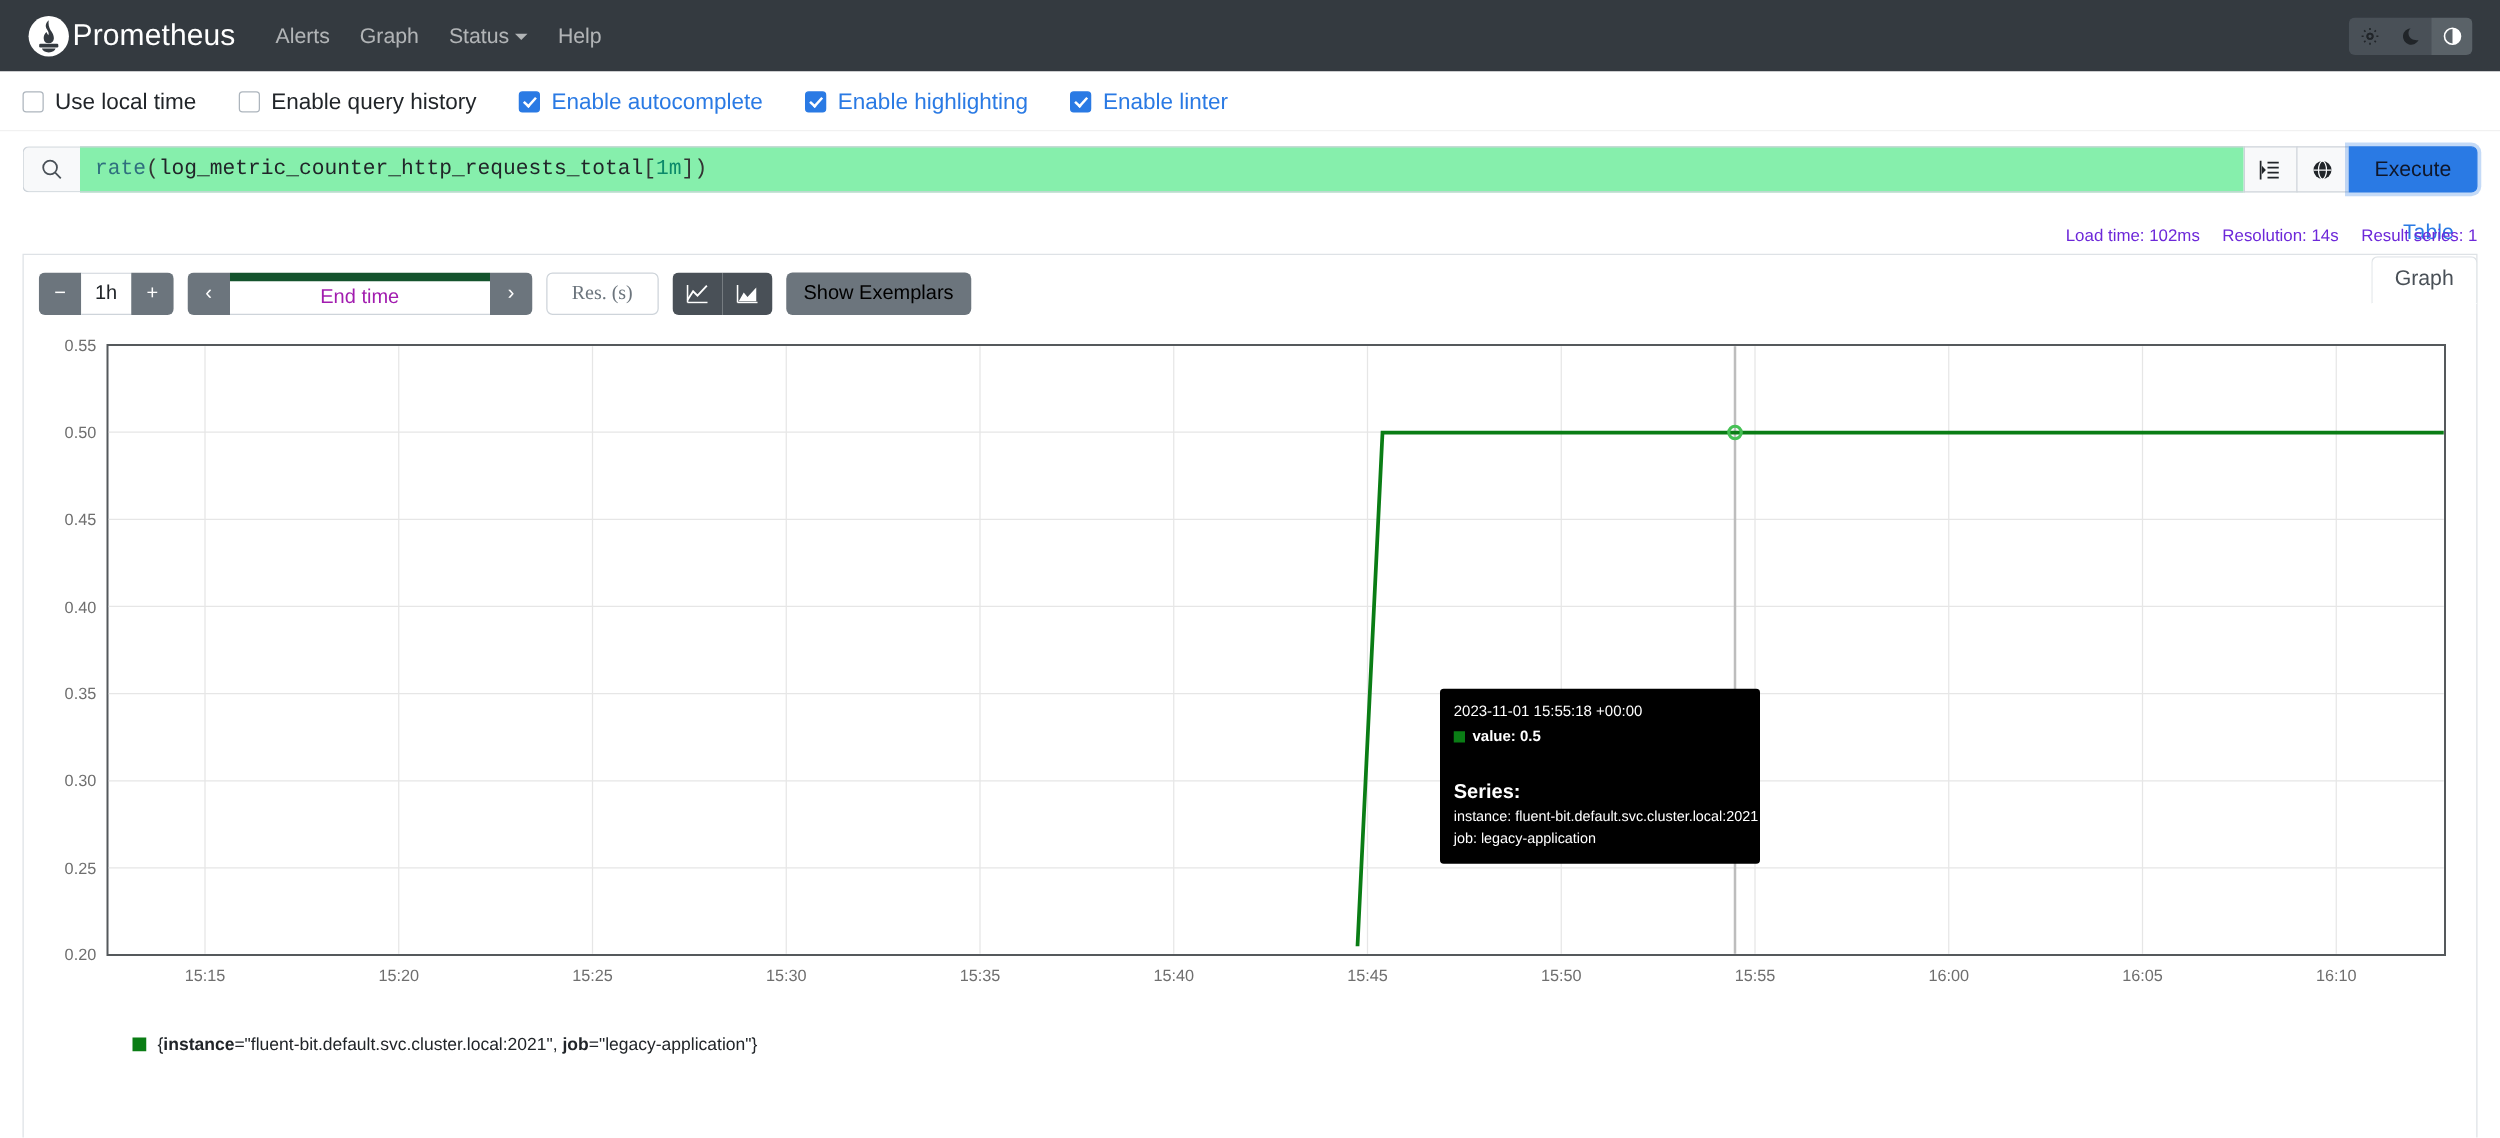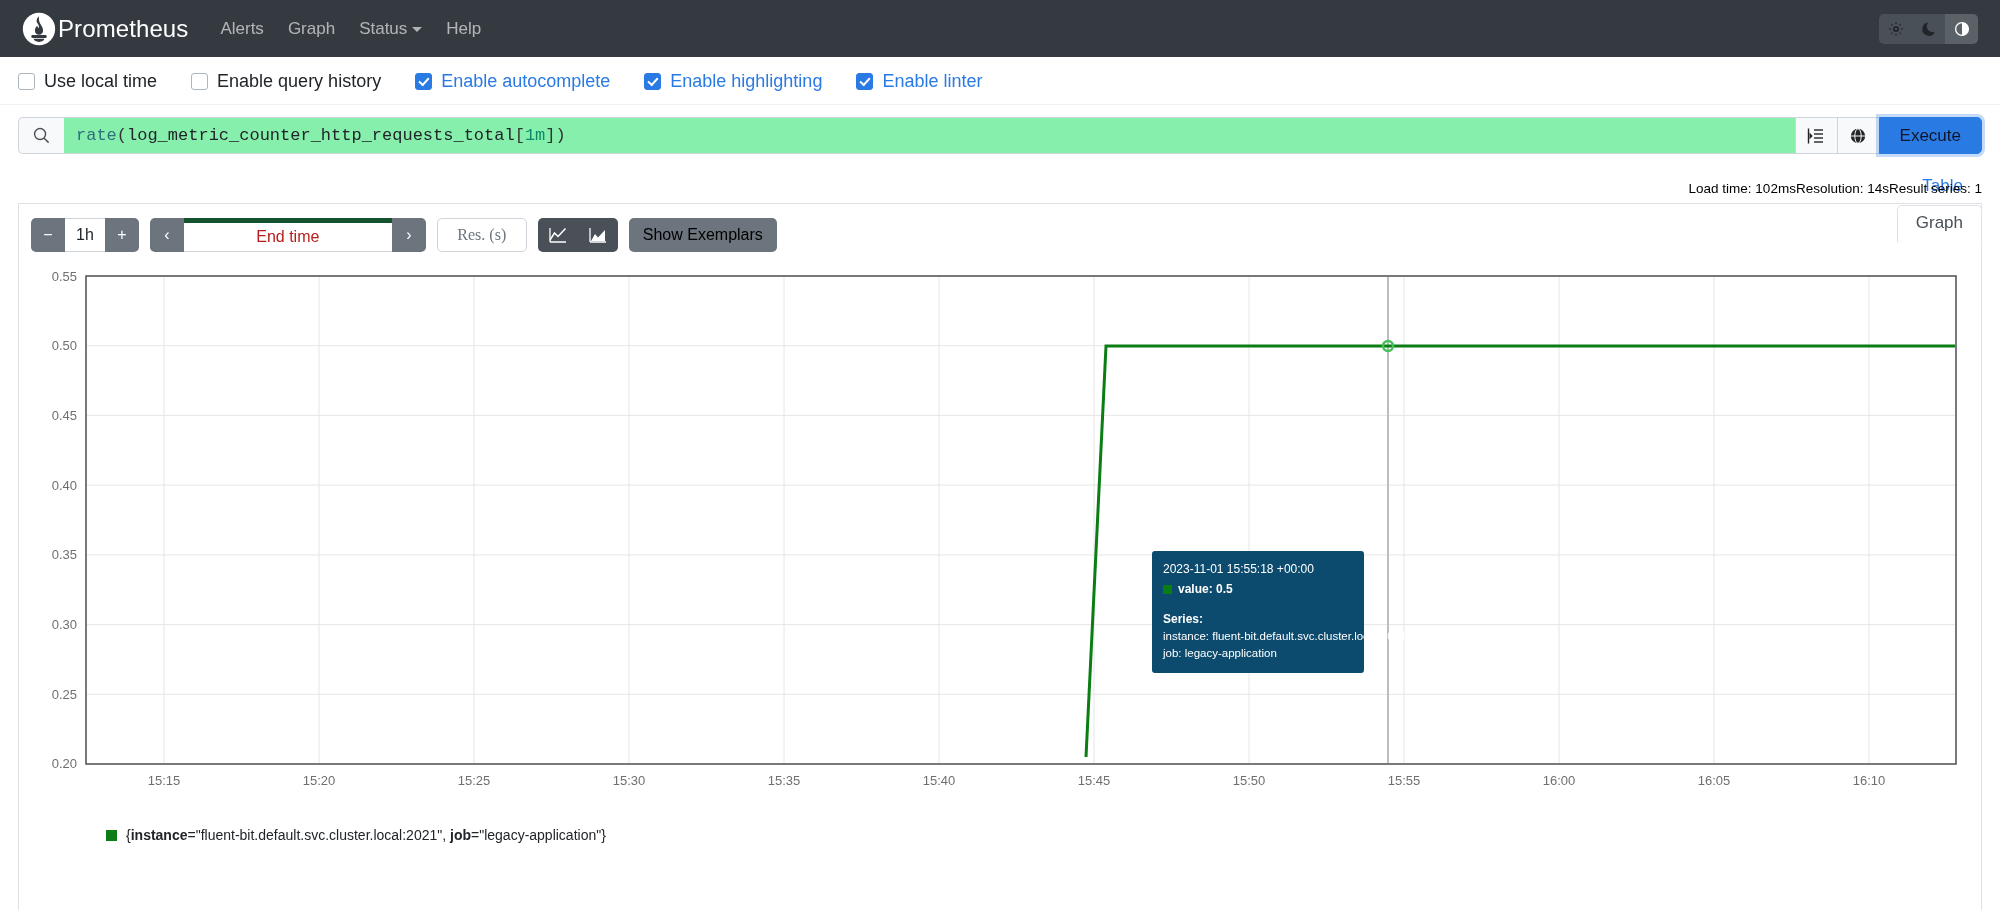--- a/index.html
+++ b/index.html
@@ -105,43 +105,43 @@
     border:1px solid transparent; border-radius:5px 5px 0 0;
     color:#2a7ae4; line-height:1.2;
   }
   .tab.active {
     color:#495057; background:#fff;
     border-color:#dee2e6 #dee2e6 #fff;
     margin-bottom:-1px;
   }
   .meta {
     position:absolute; right:0; bottom:7px;
-    display:flex; font-size:13.5px; color:#000000; white-space:nowrap;
+    display:flex; gap:18px; font-size:13.5px; color:#6d28d9; white-space:nowrap;
   }
 
   
   .panel {
     margin:0 18px; border:1px solid #dee2e6; border-top:none;
     padding:14px 12px 10px 12px;
     height:722px;
   }
   .ctrlrow { display:flex; align-items:center; gap:11px; }
   .btn-grp { display:flex; border-radius:5px; overflow:hidden; }
   .cbtn {
     background:#6c757d; color:#fff; border:none;
     height:34px; min-width:34px; padding:0 11px;
     font-size:16px; cursor:pointer;
     display:flex; align-items:center; justify-content:center;
   }
   .cbtn.darkish { background:#495057; }
   .range-val { background:#fff; color:#212529; border-top:1px solid #ced4da; border-bottom:1px solid #ced4da; }
   .endtime {
-    width:208px; background:#fff; border-top:5px solid #14532d; border-bottom:1px solid #ced4da;
+    width:208px; background:#fff; border-top:7px solid #14532d; border-bottom:1px solid #ced4da;
     height:34px; display:flex; align-items:center; justify-content:center;
-    color:#b91c1c; font-size:16px; cursor:text;
+    color:#a21caf; font-size:16px; cursor:text;
   }
   .res-input {
     width:90px; height:34px; border:1px solid #ced4da; border-radius:5px;
     background:#fff; color:#6c757d; font-size:16px;
     display:flex; align-items:center; justify-content:center; cursor:text;font-family:Liberation Serif, serif;
   }
   .exemplar-btn {
     background:#6c757d; color:#000000; border:none; border-radius:5px;
     height:34px; padding:0 14px; font-size:16px; cursor:pointer;
     display:flex; align-items:center;
@@ -152,31 +152,31 @@
   .legend {
     margin-top:18px; padding-left:75px;
     display:flex; align-items:center; gap:9px;
     font-size:14px; color:#212529;
   }
   .legend-swatch { width:11px; height:11px; background:#0a7d15; display:inline-block; flex:none; }
   .legend-text b { font-weight:700; }
 
   .tooltip {
     position:absolute; left:1121px; top:287px;
-    width:212px;
-    background:#0c4a6e; color:#ffffff;
+    width:256px;
+    background:#000000; color:#ffffff;
     padding:9px 11px 10px 11px;
     border-radius:3px;
     font-size:11.5px; line-height:1.5;
     pointer-events:none;
   }
   .tt-time { font-weight:400; margin-bottom:2px; font-size:12px;}
   .tt-val { display:flex; align-items:center; gap:6px; font-weight:700; font-size:12px; }
   .tt-swatch { width:9px; height:9px; background:#0a7d15; display:inline-block; }
-  .tt-series-hd { font-weight:700; margin-top:12px; font-size:12px; }
+  .tt-series-hd { font-weight:700; margin-top:24px; font-size:16px; }
   .tt-line { font-size:11.5px; white-space:nowrap; }
 </style>
 </head>
 <body>
 
 <div class="navbar">
   <div class="brand-wrap">
     <span class="logo">
       <svg class="logo" viewBox="0 0 40 40" xmlns="http://www.w3.org/2000/svg">
         <circle cx="20" cy="20" r="19" fill="#ffffff"></circle>

